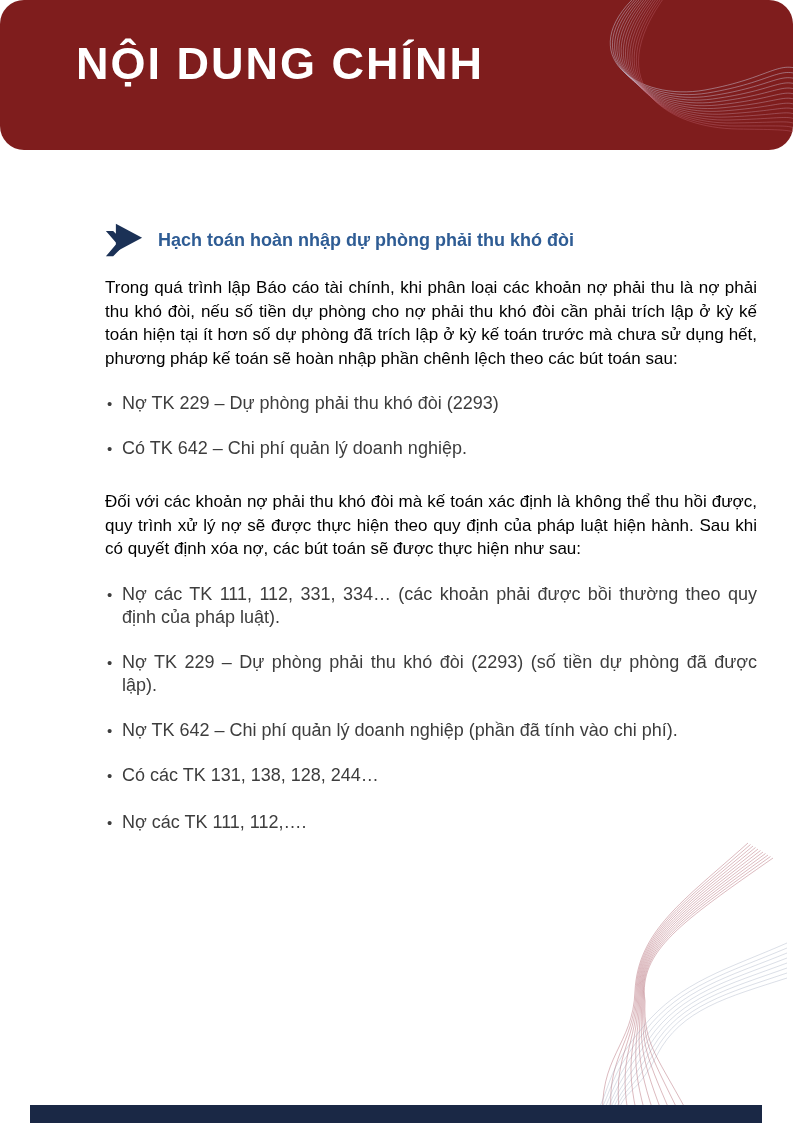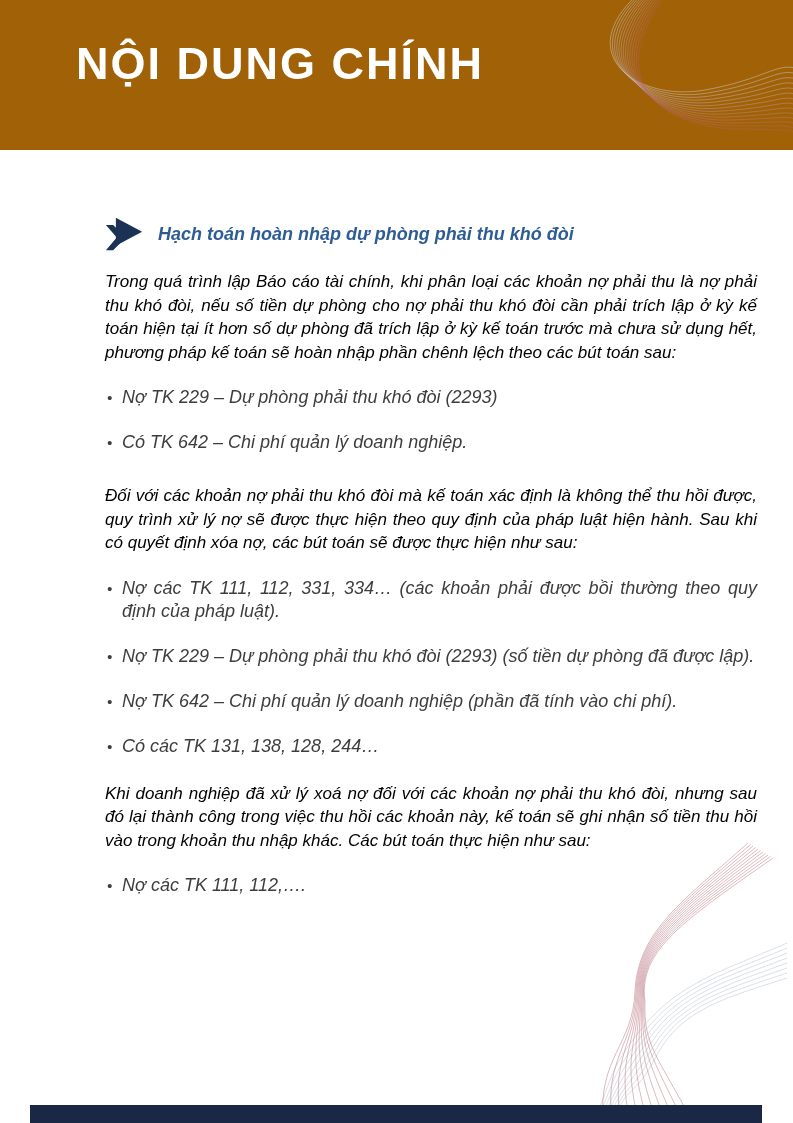--- a/index.html
+++ b/index.html
@@ -4,30 +4,31 @@
 <style>
   html,body{margin:0;padding:0;background:#e8e8e8;}
   .page{
     position:relative;width:793px;height:1123px;margin:0 auto;
     background:#ffffff;overflow:hidden;
     font-family:"Liberation Sans",sans-serif;
   }
   
   .header{
     position:absolute;top:0;left:0;width:793px;height:150px;
-    background:#a16207;
+    background:#7f1d1d;
+    border-radius:24px;
   }
   .page-title{
     position:absolute;left:76px;top:38px;margin:0;
     color:#ffffff;font-size:45px;font-weight:bold;letter-spacing:2px;
     white-space:nowrap;
   }
   .waves-top{position:absolute;top:0;right:0;width:250px;height:150px;}
   
-  .content{position:absolute;top:144px;left:105px;width:652px;font-style:italic;}
+  .content{position:absolute;top:150px;left:105px;width:652px;}
   .section-heading{
     display:flex;align-items:center;gap:15px;height:36px;
   }
   .sec-1{margin-top:72px;}
   .sec-2{margin-top:30px;}
   .sec-3{margin-top:24px;}
   .arrow{width:38px;height:36px;flex:0 0 38px;}
   .arrow svg{width:38px;height:36px;display:block;}
   .section-heading h2{
     margin:0;font-size:18px;font-weight:bold;color:#2e5c94;
@@ -102,21 +103,20 @@
       <p>Đối với các khoản nợ phải thu khó đòi mà kế toán xác định là không thể thu hồi được, quy trình xử lý nợ sẽ được thực hiện theo quy định của pháp luật hiện hành. Sau khi có quyết định xóa nợ, các bút toán sẽ được thực hiện như sau:</p>
       <ul>
         <li>Nợ các TK 111, 112, 331, 334… (các khoản phải được bồi thường theo quy định của pháp luật).</li>
         <li>Nợ TK 229 – Dự phòng phải thu khó đòi (2293) (số tiền dự phòng đã được lập).</li>
         <li>Nợ TK 642 – Chi phí quản lý doanh nghiệp (phần đã tính vào chi phí).</li>
         <li>Có các TK 131, 138, 128, 244…</li>
       </ul>
     </section>
 
     <section class="sec-3">
-      <p>Khi doanh nghiệp đã xử lý xoá nợ đối với các khoản nợ phải thu khó đòi, nhưng sau đó lại thành công trong việc thu hồi các khoản này, kế toán sẽ ghi nhận số tiền thu hồi vào trong khoản thu nhập khác. Các bút toán thực hiện như sau:</p>
       <ul>
         <li>Nợ các TK 111, 112,….</li>
       </ul>
     </section>
 
   </main>
 
   <svg id="wavesBottom" class="waves-bottom" viewBox="0 0 250 292">
       <path d="M 205 12 C 140 70, 95 100, 92 160 C 90 215, 55 225, 60 292" stroke="rgba(168,82,94,0.5)" fill="none" stroke-width="0.8"></path>
       <path d="M 207.5 13.5 C 140 72, 95 102, 93 161 C 91 215, 61 225, 69 292" stroke="rgba(168,82,94,0.5)" fill="none" stroke-width="0.8"></path>

